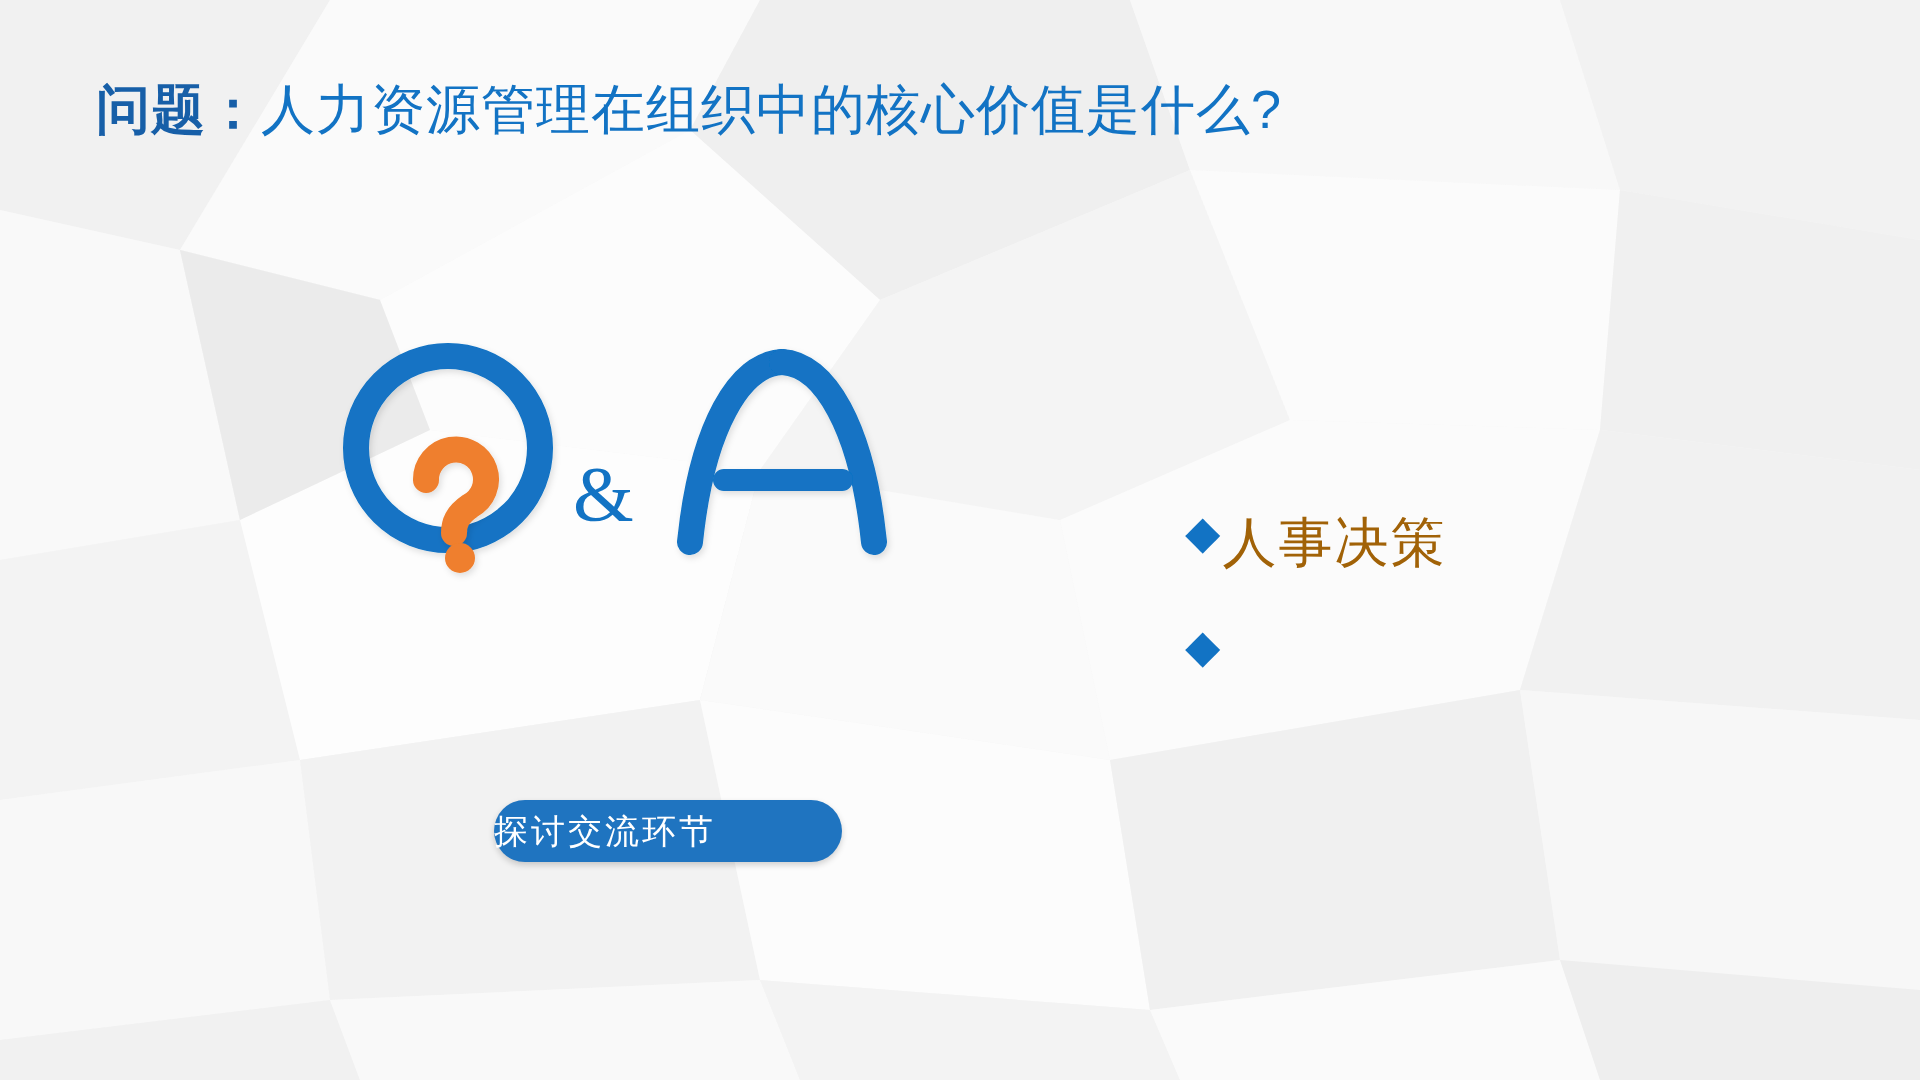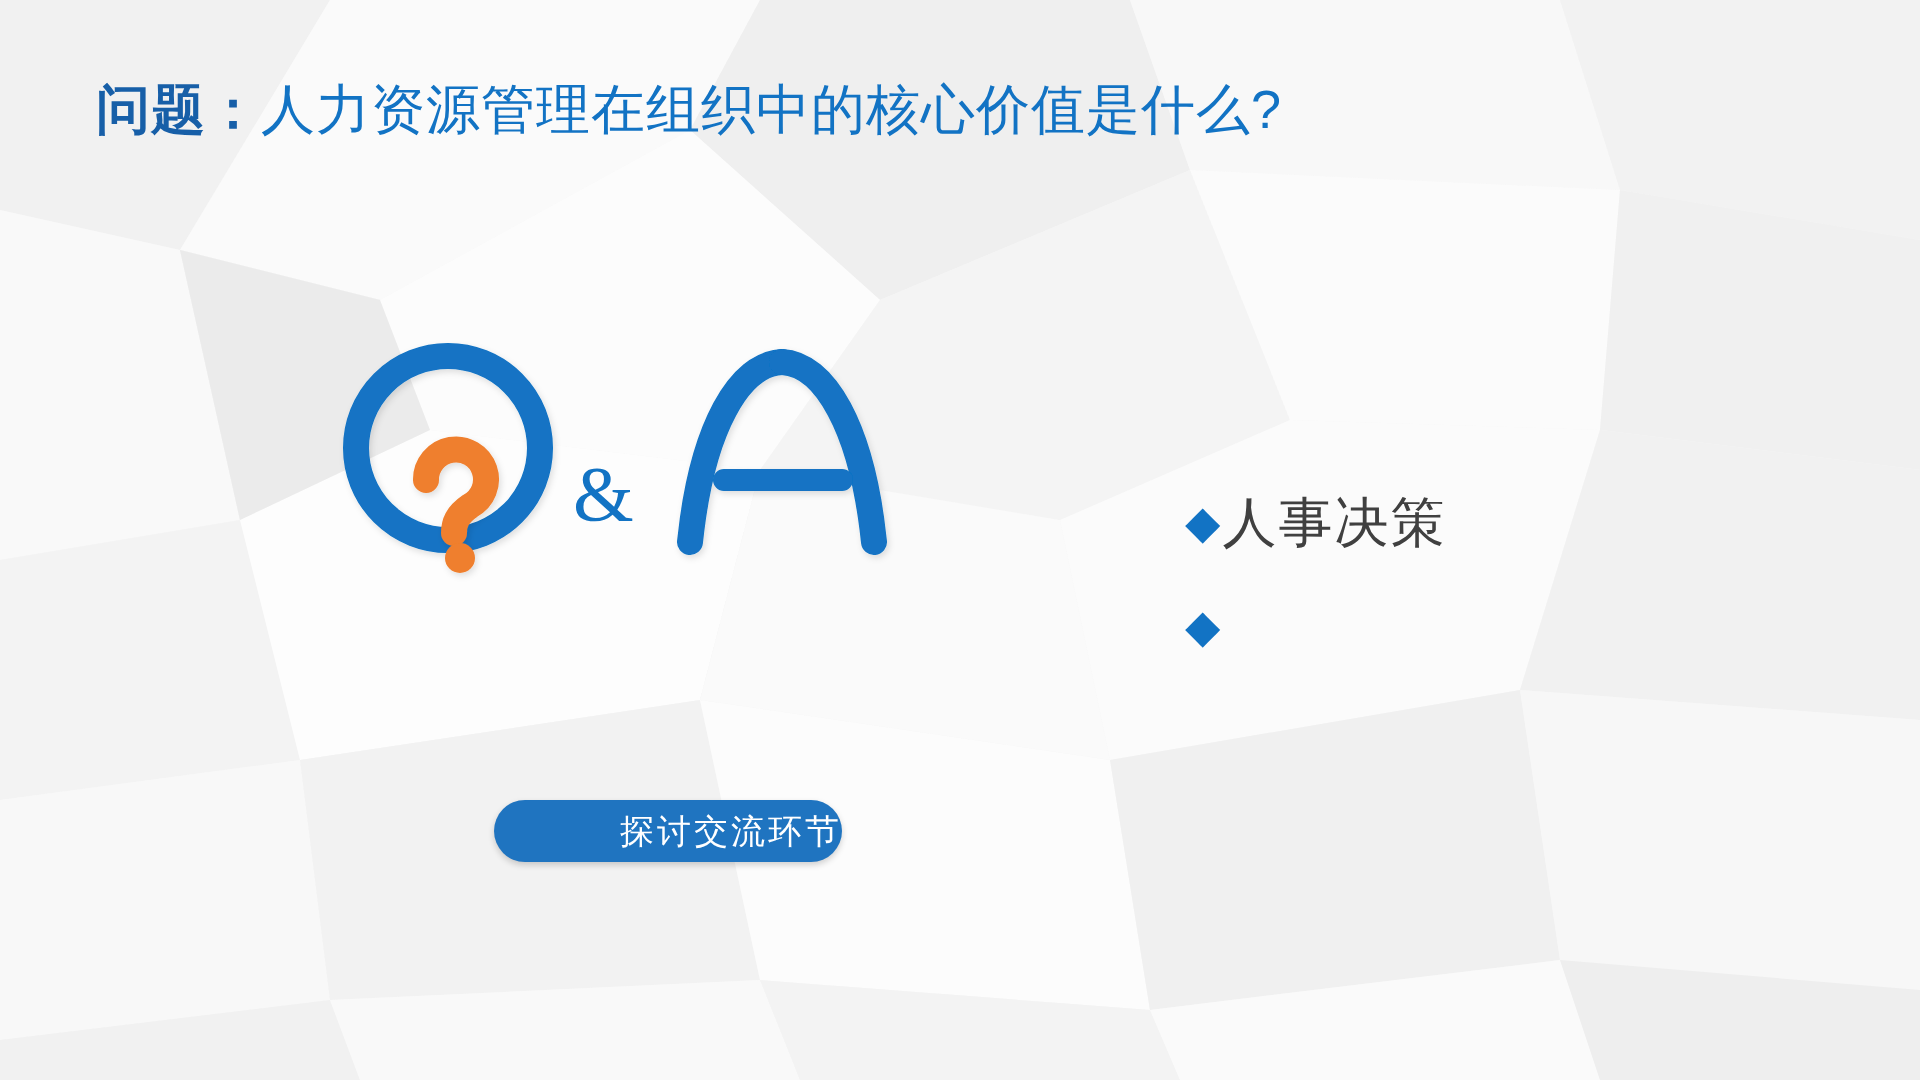--- a/index.html
+++ b/index.html
@@ -72,39 +72,40 @@
   }
   .bullet-row:last-child { margin-bottom: 0; }
   .bullet-mark {
     font-size: 46px;
     color: #1273c4;
     line-height: 1;
     margin-right: 2px;
   }
   .bullet-text {
     font-size: 54px;
-    color: #404040;
+    color: #a16207;
     font-weight: 400;
     letter-spacing: 2px;
     line-height: 1;
+    margin-top: 20px;
   }
 
   
   #pill {
     position: absolute;
     left: 494px;
     top: 800px;
     width: 348px;
     height: 62px;
     border-radius: 34px;
     background: #1f74c0;
     box-shadow: 0 3px 6px rgba(0,0,0,0.18);
     display: flex;
     align-items: center;
-    justify-content: flex-end;
+    justify-content: flex-start;
     z-index: 5;
   }
   #pill .pill-label {
     color: #ffffff;
     font-size: 34px;
     letter-spacing: 3px;
     line-height: 1;
     font-weight: 400;
   }
 </style>

